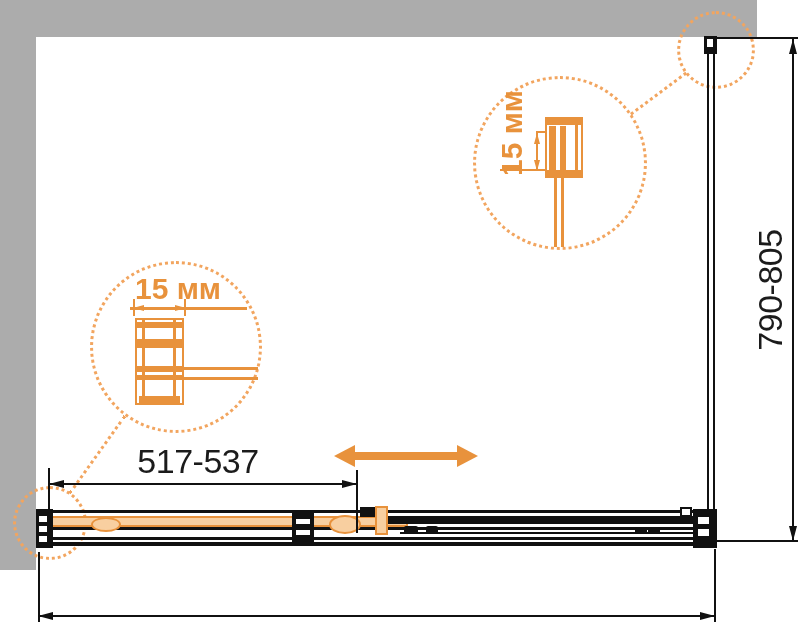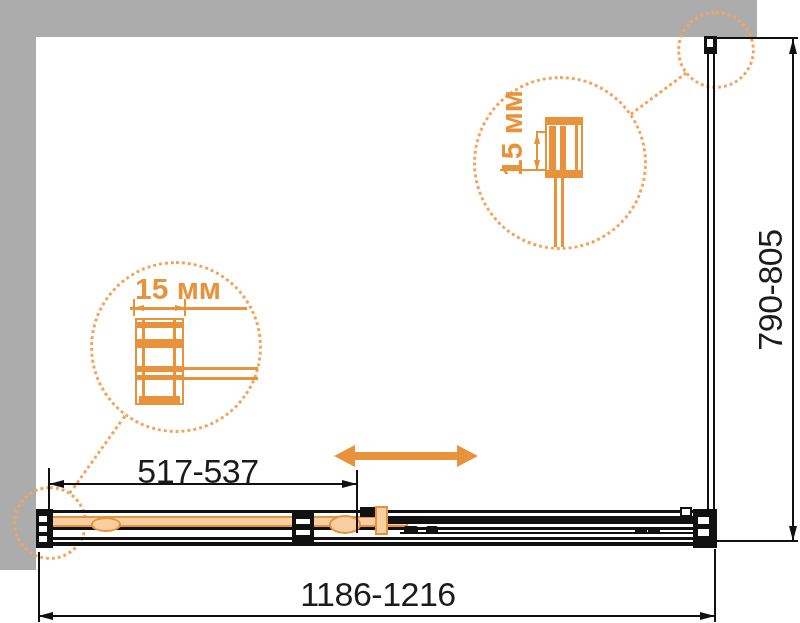--- a/index.html
+++ b/index.html
@@ -82,35 +82,34 @@
   <div class="abs blk" style="left:426px;top:526px;width:12px;height:8px;border-radius:2px;"></div>
   <div class="abs blk" style="left:635px;top:527px;width:12px;height:7px;border-radius:2px;"></div>
   <div class="abs blk" style="left:648px;top:527px;width:12px;height:7px;border-radius:2px;"></div>
   <div class="abs" style="left:680px;top:507px;width:12px;height:10px;border:2px solid #111;background:#fff;box-sizing:border-box;"></div>
 
   <div class="abs blk" style="left:38px;top:552px;width:2px;height:70px;"></div>
   <div class="abs blk" style="left:714px;top:549px;width:2px;height:73px;"></div>
   <div class="abs blk" style="left:38px;top:615px;width:677px;height:2px;"></div>
   <div class="abs tri arr-r-black" style="left:38px;top:611.5px;"></div>
   <div class="abs tri arr-l-black" style="left:700px;top:611.5px;"></div>
-  <div class="abs dim-label" style="left:258px;top:575px;width:240px;">1186-1216</div>
 
   <div class="abs blk" style="left:716px;top:37px;width:82px;height:2px;"></div>
   <div class="abs blk" style="left:717px;top:540px;width:81px;height:2px;"></div>
   <div class="abs blk" style="left:792px;top:39px;width:2px;height:502px;"></div>
   <div class="abs tri arr-d-black" style="left:788.5px;top:39px;"></div>
   <div class="abs tri arr-u-black" style="left:788.5px;top:526px;"></div>
   <div class="abs dim-label rot-ccw" style="left:653px;top:270px;width:236px;height:40px;">790-805</div>
 
   <div class="abs blk" style="left:48px;top:468px;width:2px;height:52px;"></div>
   <div class="abs blk" style="left:356px;top:470px;width:2px;height:63px;"></div>
   <div class="abs blk" style="left:49px;top:483px;width:308px;height:2px;"></div>
   <div class="abs tri arr-r-black" style="left:49px;top:479.5px;"></div>
   <div class="abs tri arr-l-black" style="left:342px;top:479.5px;"></div>
-  <div class="abs dim-label" style="left:78px;top:452px;width:240px;">517-537</div>
+  <div class="abs dim-label" style="left:78px;top:442px;width:240px;">517-537</div>
 
   <div class="abs org" style="left:353px;top:452px;width:105px;height:8px;"></div>
   <div class="abs tri arr-l-big" style="left:457px;top:445px;"></div>
   <div class="abs tri arr-r-big" style="left:334px;top:445px;"></div>
 
   <div class="abs detail-label" style="left:118px;top:272px;width:120px;">15 мм</div>
   <div class="abs org" style="left:130px;top:307px;width:117px;height:2.5px;"></div>
   <div class="abs tri arr-r-org" style="left:133px;top:304.5px;"></div>
   <div class="abs tri arr-l-org" style="left:175px;top:304.5px;"></div>
   <div class="abs org" style="left:133px;top:299px;width:2px;height:17px;"></div>

